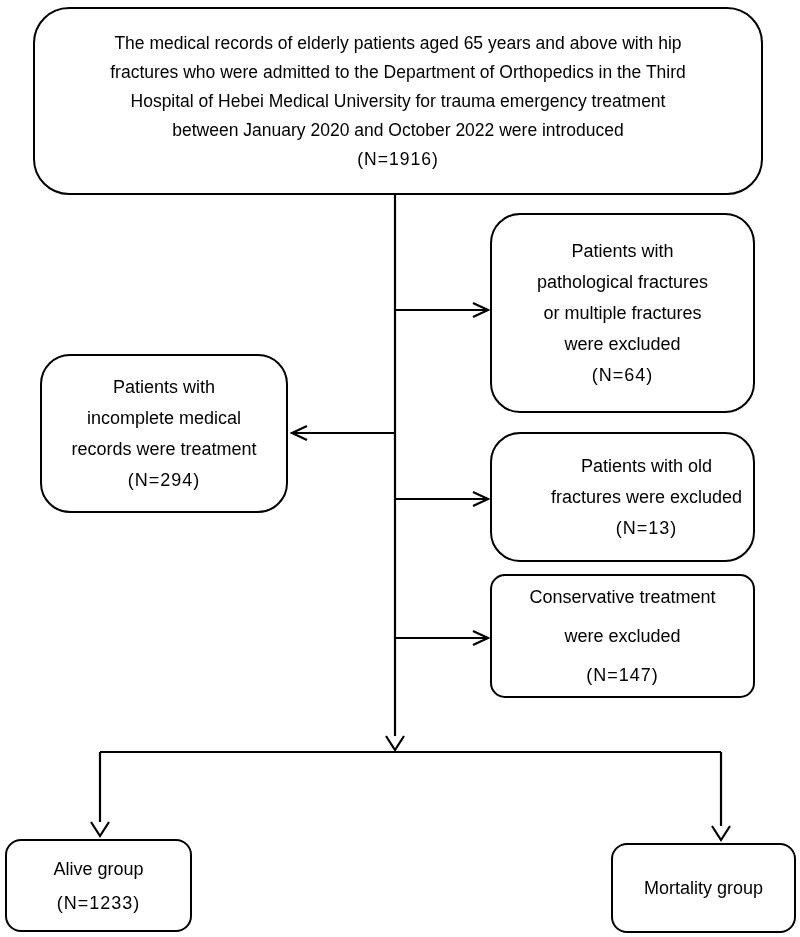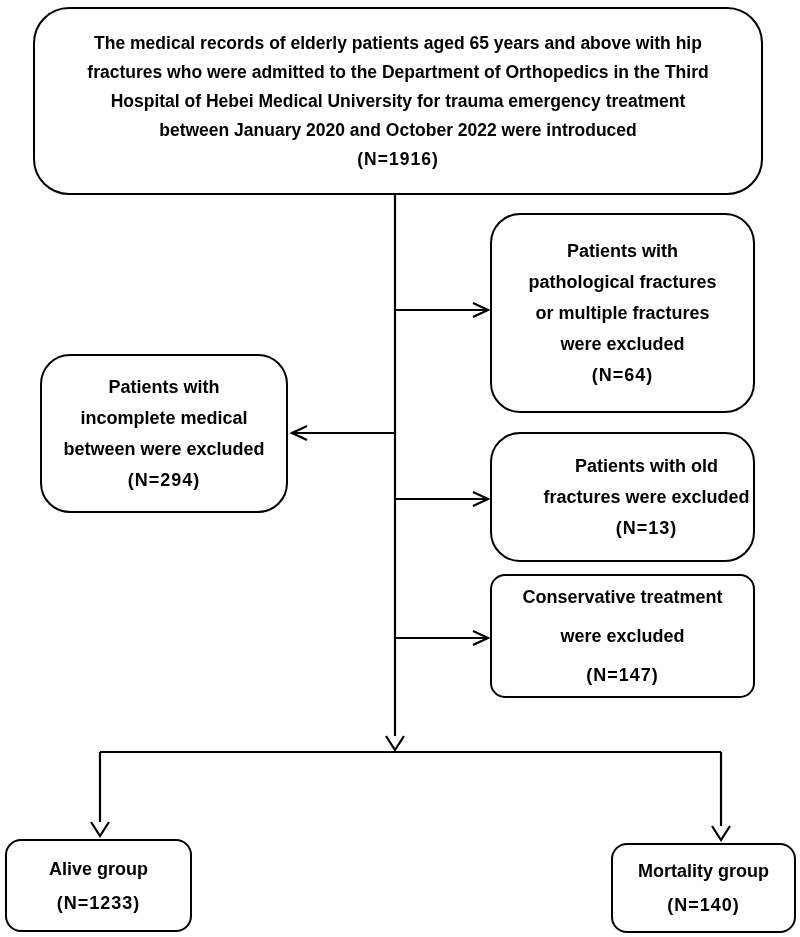--- a/index.html
+++ b/index.html
@@ -8,21 +8,20 @@
     background: #ffffff;
   }
   .canvas {
     position: relative;
     width: 800px;
     height: 937px;
     background: #ffffff;
     color: #000000;
     font-family: "Liberation Sans", "DejaVu Sans", sans-serif;
     overflow: hidden;
-    font-weight: bold;
   }
   .connectors {
     position: absolute;
     left: 0;
     top: 0;
     width: 800px;
     height: 937px;
   }
   .connectors line, .connectors polyline {
     stroke: #000000;
@@ -99,21 +98,21 @@
     <div class="ln">Patients with</div>
     <div class="ln">pathological fractures</div>
     <div class="ln">or multiple fractures</div>
     <div class="ln">were excluded</div>
     <div class="ln n">(N=64)</div>
   </div>
 
   <div class="box b-left">
     <div class="ln">Patients with</div>
     <div class="ln">incomplete medical</div>
-    <div class="ln">between were excluded</div>
+    <div class="ln">records were treatment</div>
     <div class="ln n">(N=294)</div>
   </div>
 
   <div class="box b-excl2">
     <div class="ln">Patients with old</div>
     <div class="ln">fractures were excluded</div>
     <div class="ln n">(N=13)</div>
   </div>
 
   <div class="box b-excl3">
@@ -122,16 +121,15 @@
     <div class="ln n">(N=147)</div>
   </div>
 
   <div class="box b-alive">
     <div class="ln">Alive group</div>
     <div class="ln n">(N=1233)</div>
   </div>
 
   <div class="box b-mort">
     <div class="ln">Mortality group</div>
-    <div class="ln n">(N=140)</div>
   </div>
 
 </div>
 
 </body></html>

